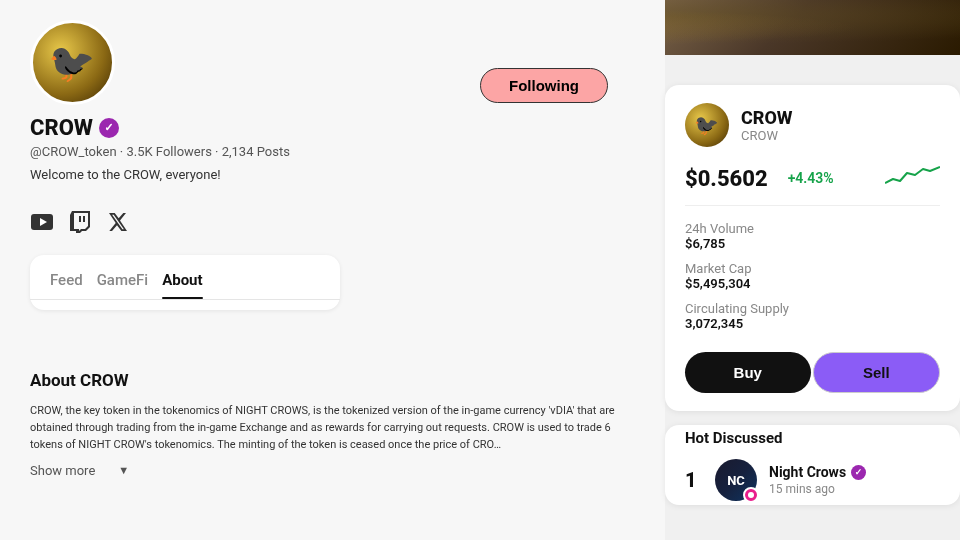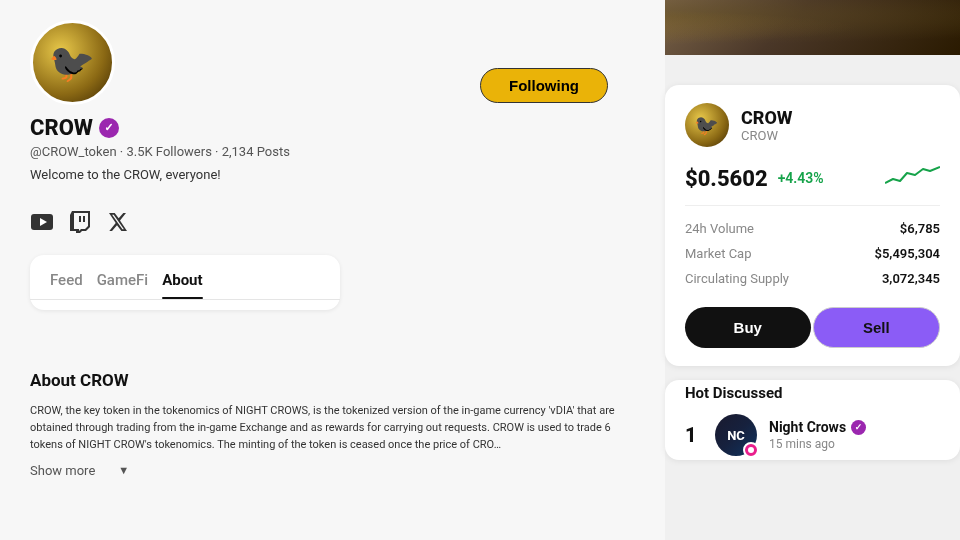--- a/index.html
+++ b/index.html
@@ -58,21 +58,21 @@
     }
 
     
     .following-btn {
       position: absolute;
       top: 68px;
       left: 480px;
       padding: 8px 28px;
       border: 1.5px solid #333;
       border-radius: 999px;
-      background: #eab308;
+      background: #fca5a5;
       font-size: 15px;
       font-weight: 600;
       cursor: pointer;
       z-index: 10;
     }
 
     
     .profile-info {
       position: absolute;
       top: 115px;
@@ -241,21 +241,21 @@
       font-weight: 800;
       color: #111;
     }
     .card-name-block .token-ticker {
       font-size: 13px;
       color: #888;
     }
     .price-row {
       display: flex;
       align-items: center;
-      gap: 10px;
+      gap: 20px;
       margin-bottom: 0;
     }
     .price-value {
       font-size: 22px;
       font-weight: 800;
       color: #111;
     }
     .price-change {
       font-size: 14px;
       font-weight: 600;
@@ -265,20 +265,21 @@
       margin-left: auto;
     }
     .stats-table {
       width: 100%;
       margin-bottom: 16px;
     }
     .stat-row {
       display: flex;
       justify-content: space-between;
       padding: 5px 0;
+      flex-direction: column;
     }
     .stat-label {
       font-size: 13px;
       color: #888;
     }
     .stat-value {
       font-size: 13px;
       font-weight: 600;
       color: #111;
     }

